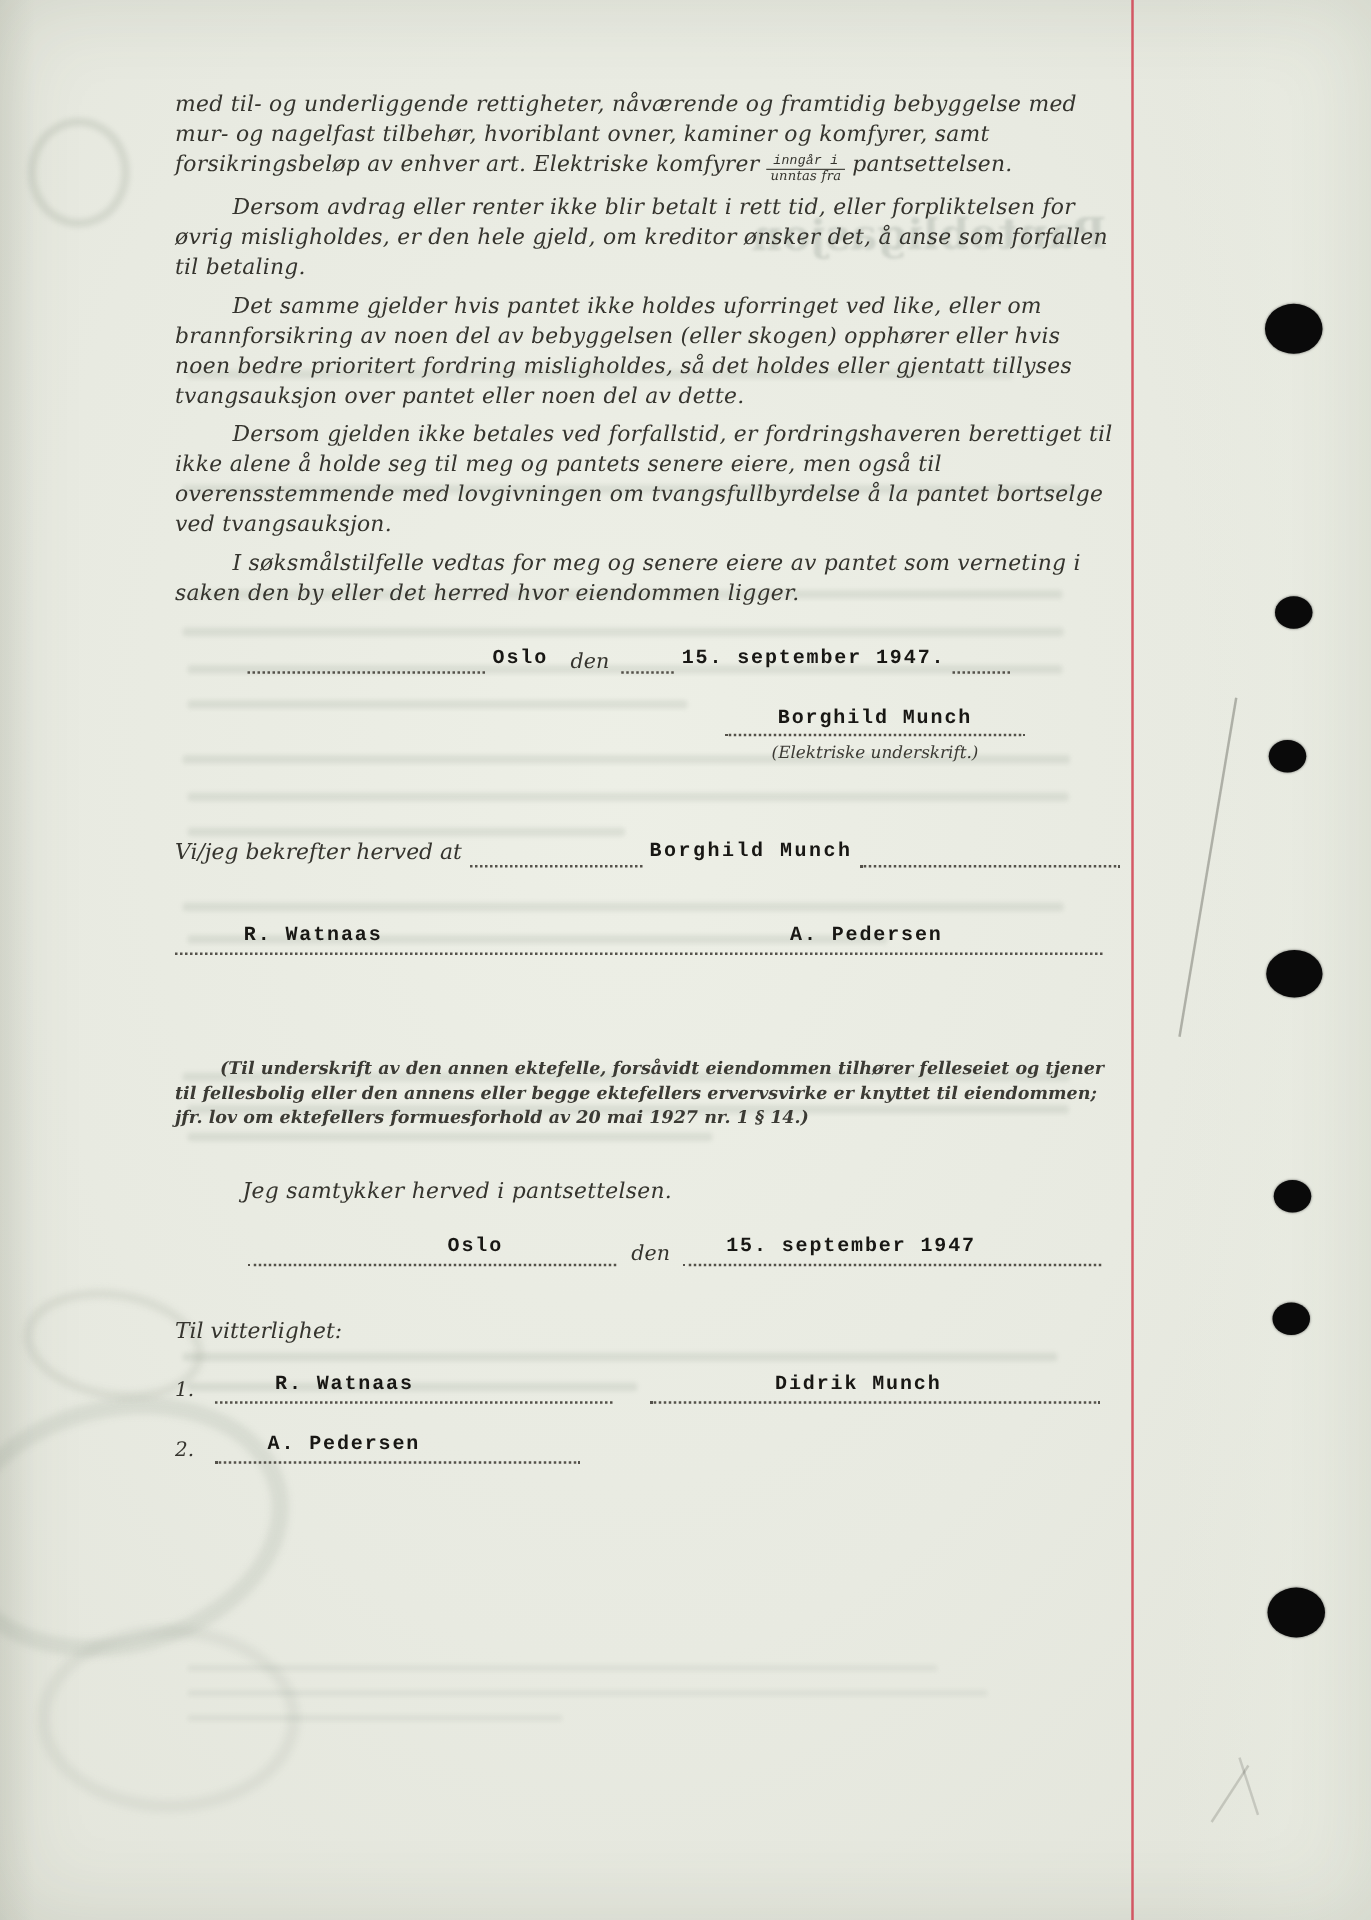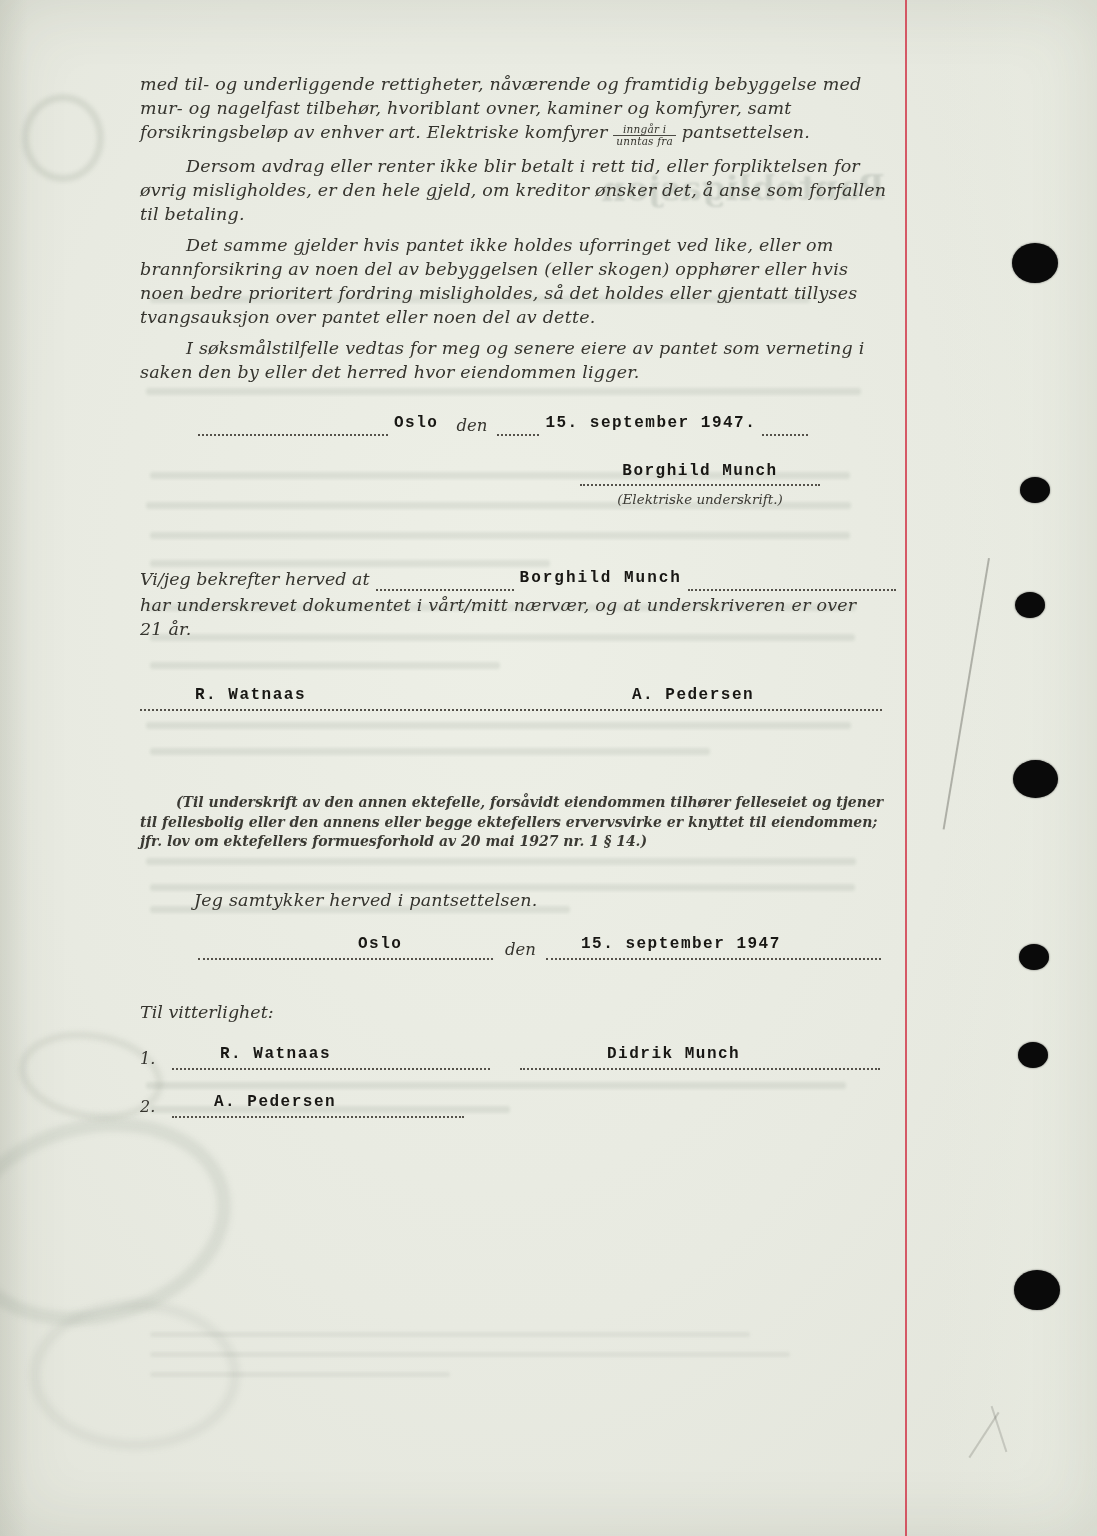--- a/index.html
+++ b/index.html
@@ -25,21 +25,21 @@
   .red-line{position:absolute;left:905px;top:0;width:2px;height:1536px;background:#cf3447;opacity:.8;z-index:6;}
   
   .hole{position:absolute;background:#0a0a0a;border-radius:50%;z-index:8;box-shadow:0 0 2px rgba(0,0,0,.6);}
   
   .content{position:absolute;left:140px;top:72px;width:756px;z-index:5;}
   .body-text{font-family:"DejaVu Serif",serif;font-style:italic;font-size:17.5px;
     line-height:24px;color:#35342e;margin:0 0 7px 0;letter-spacing:.2px;}
   .body-text.indent{text-indent:46px;}
   .fraction{display:inline-block;vertical-align:-7px;font-style:italic;font-size:10.5px;
     line-height:11px;text-align:center;color:#35342e;}
-  .frac-top{display:block;border-bottom:1px solid #4a4942;padding:0 3px;}
+  .frac-top{display:block;border-bottom:1px solid #4a4942;padding:0 3px;font-family:Liberation Mono, monospace;}
   .frac-bottom{display:block;padding:0 3px;}
   .typed{font-family:"Liberation Mono","DejaVu Sans Mono",monospace;font-weight:bold;
     font-size:16px;letter-spacing:1.5px;color:#181714;white-space:nowrap;}
   .fillseg{position:relative;height:30px;border-bottom:2px dotted #54514a;}
   .fillseg .typed{position:absolute;bottom:5px;}
   .flexline{display:flex;align-items:flex-end;}
   .inlinetyped{margin:0 6px 4px 6px;}
   .den{font-style:italic;font-size:16.5px;color:#35342e;padding:0 10px 1px 12px;}
   .printed-inline{font-style:italic;font-size:17.5px;color:#35342e;padding-bottom:2px;margin-right:6px;}
   
@@ -100,20 +100,21 @@
   <div class="hole" style="left:1014px;top:1270px;width:46px;height:40px;"></div>
 
   <div class="content">
 
     <p class="body-text"><span>med til- og underliggende rettigheter, nåværende og framtidig bebyggelse med mur- og nagelfast tilbehør, hvoriblant ovner, kaminer og komfyrer, samt forsikringsbeløp av enhver art. Elektriske komfyrer</span>
       <span class="fraction"><span class="frac-top">inngår i</span><span class="frac-bottom">unntas fra</span></span>
       <span>pantsettelsen.</span></p>
 
     <p class="body-text indent">Dersom avdrag eller renter ikke blir betalt i rett tid, eller forpliktelsen for øvrig misligholdes, er den hele gjeld, om kreditor ønsker det, å anse som forfallen til betaling.</p>
     <p class="body-text indent">Det samme gjelder hvis pantet ikke holdes uforringet ved like, eller om brannforsikring av noen del av bebyggelsen (eller skogen) opphører eller hvis noen bedre prioritert fordring misligholdes, så det holdes eller gjentatt tillyses tvangsauksjon over pantet eller noen del av dette.</p>
+    <p class="body-text indent">Dersom gjelden ikke betales ved forfallstid, er fordringshaveren berettiget til ikke alene å holde seg til meg og pantets senere eiere, men også til overensstemmende med lovgivningen om tvangsfullbyrdelse å la pantet bortselge ved tvangsauksjon.</p>
     <p class="body-text indent">I søksmålstilfelle vedtas for meg og senere eiere av pantet som verneting i saken den by eller det herred hvor eiendommen ligger.</p>
 
     <div class="flexline" style="margin:20px 0 0 58px;">
       <div class="fillseg" style="width:190px;"></div>
       <span class="typed inlinetyped">Oslo</span>
       <span class="den">den</span>
       <div class="fillseg" style="width:42px;"></div>
       <span class="typed inlinetyped">15. september 1947.</span>
       <div class="fillseg" style="width:46px;"></div>
     </div>
@@ -123,21 +124,20 @@
       <div class="dotline"></div>
       <div class="caption">(Elektriske underskrift.)</div>
     </div>
 
     <div class="flexline" style="margin-top:52px;">
       <span class="printed-inline">Vi/jeg bekrefter herved at</span>
       <div class="fillseg" style="width:138px;"></div>
       <span class="typed inlinetyped" style="letter-spacing:2px;">Borghild Munch</span>
       <div class="fillseg" style="flex:1;"></div>
     </div>
-    <p class="body-text" style="margin-top:2px;width:742px;">har underskrevet dokumentet i vårt/mitt nærvær, og at underskriveren er over 21 år.</p>
 
     <div class="witness-row">
       <div class="fillseg">
         <span class="typed" style="left:55px;">R. Watnaas</span>
         <span class="typed" style="left:492px;">A. Pedersen</span>
       </div>
     </div>
 
 
     <p class="smallnote" style="margin-top:84px;width:746px;text-indent:36px;font-weight:bold;">(Til underskrift av den annen ektefelle, forsåvidt eiendommen tilhører felleseiet og tjener til fellesbolig eller den annens eller begge ektefellers ervervsvirke er knyttet til eiendommen; jfr. lov om ektefellers formuesforhold av 20 mai 1927 nr. 1 § 14.)</p>
@@ -156,21 +156,21 @@
 
     <div class="tv-heading">Til vitterlighet:</div>
 
     <div class="tv-row">
       <span class="tv-num">1.</span>
       <div class="fillseg" style="width:318px;height:32px;">
         <span class="typed" style="left:48px;">R. Watnaas</span>
       </div>
       <div class="tv-gap" style="width:30px;"></div>
       <div class="fillseg" style="width:360px;height:32px;">
-        <span class="typed" style="left:87px;">Didrik Munch</span>
+        <span class="typed" style="left:100px;">Didrik Munch</span>
       </div>
     </div>
 
     <div class="tv-row">
       <span class="tv-num">2.</span>
       <div class="fillseg" style="width:292px;height:32px;">
         <span class="typed" style="left:42px;">A. Pedersen</span>
       </div>
     </div>
 

